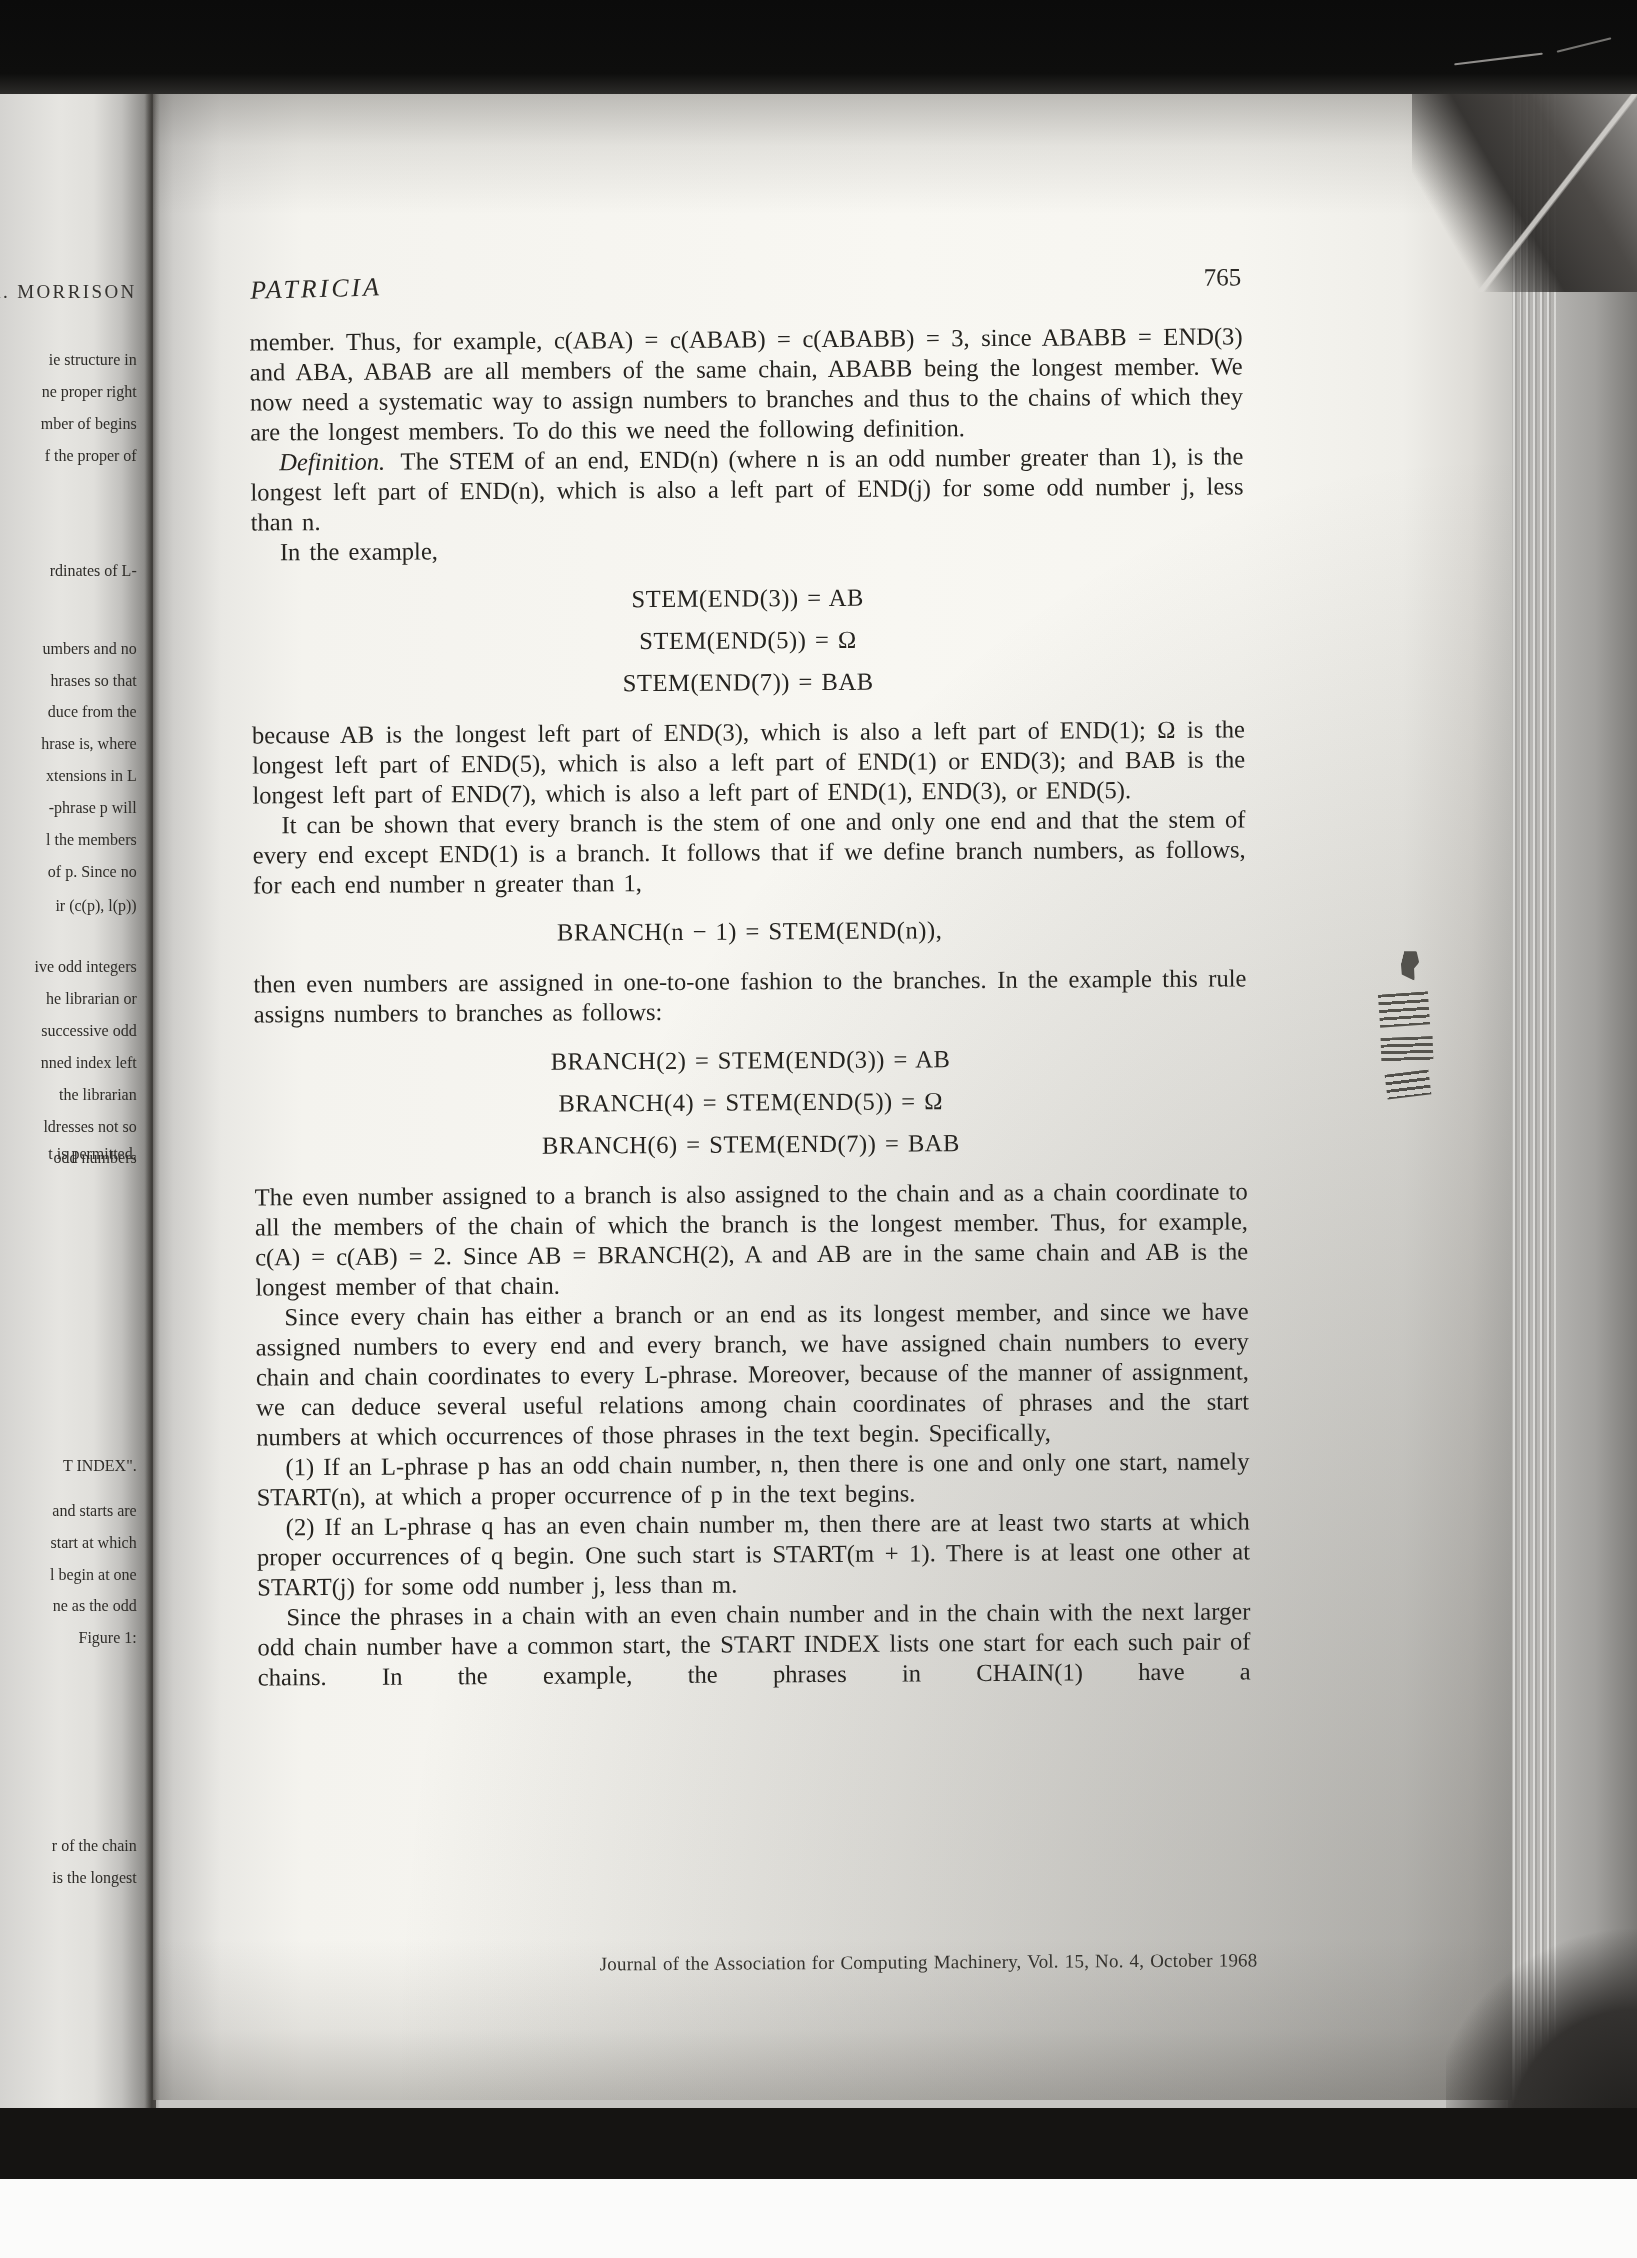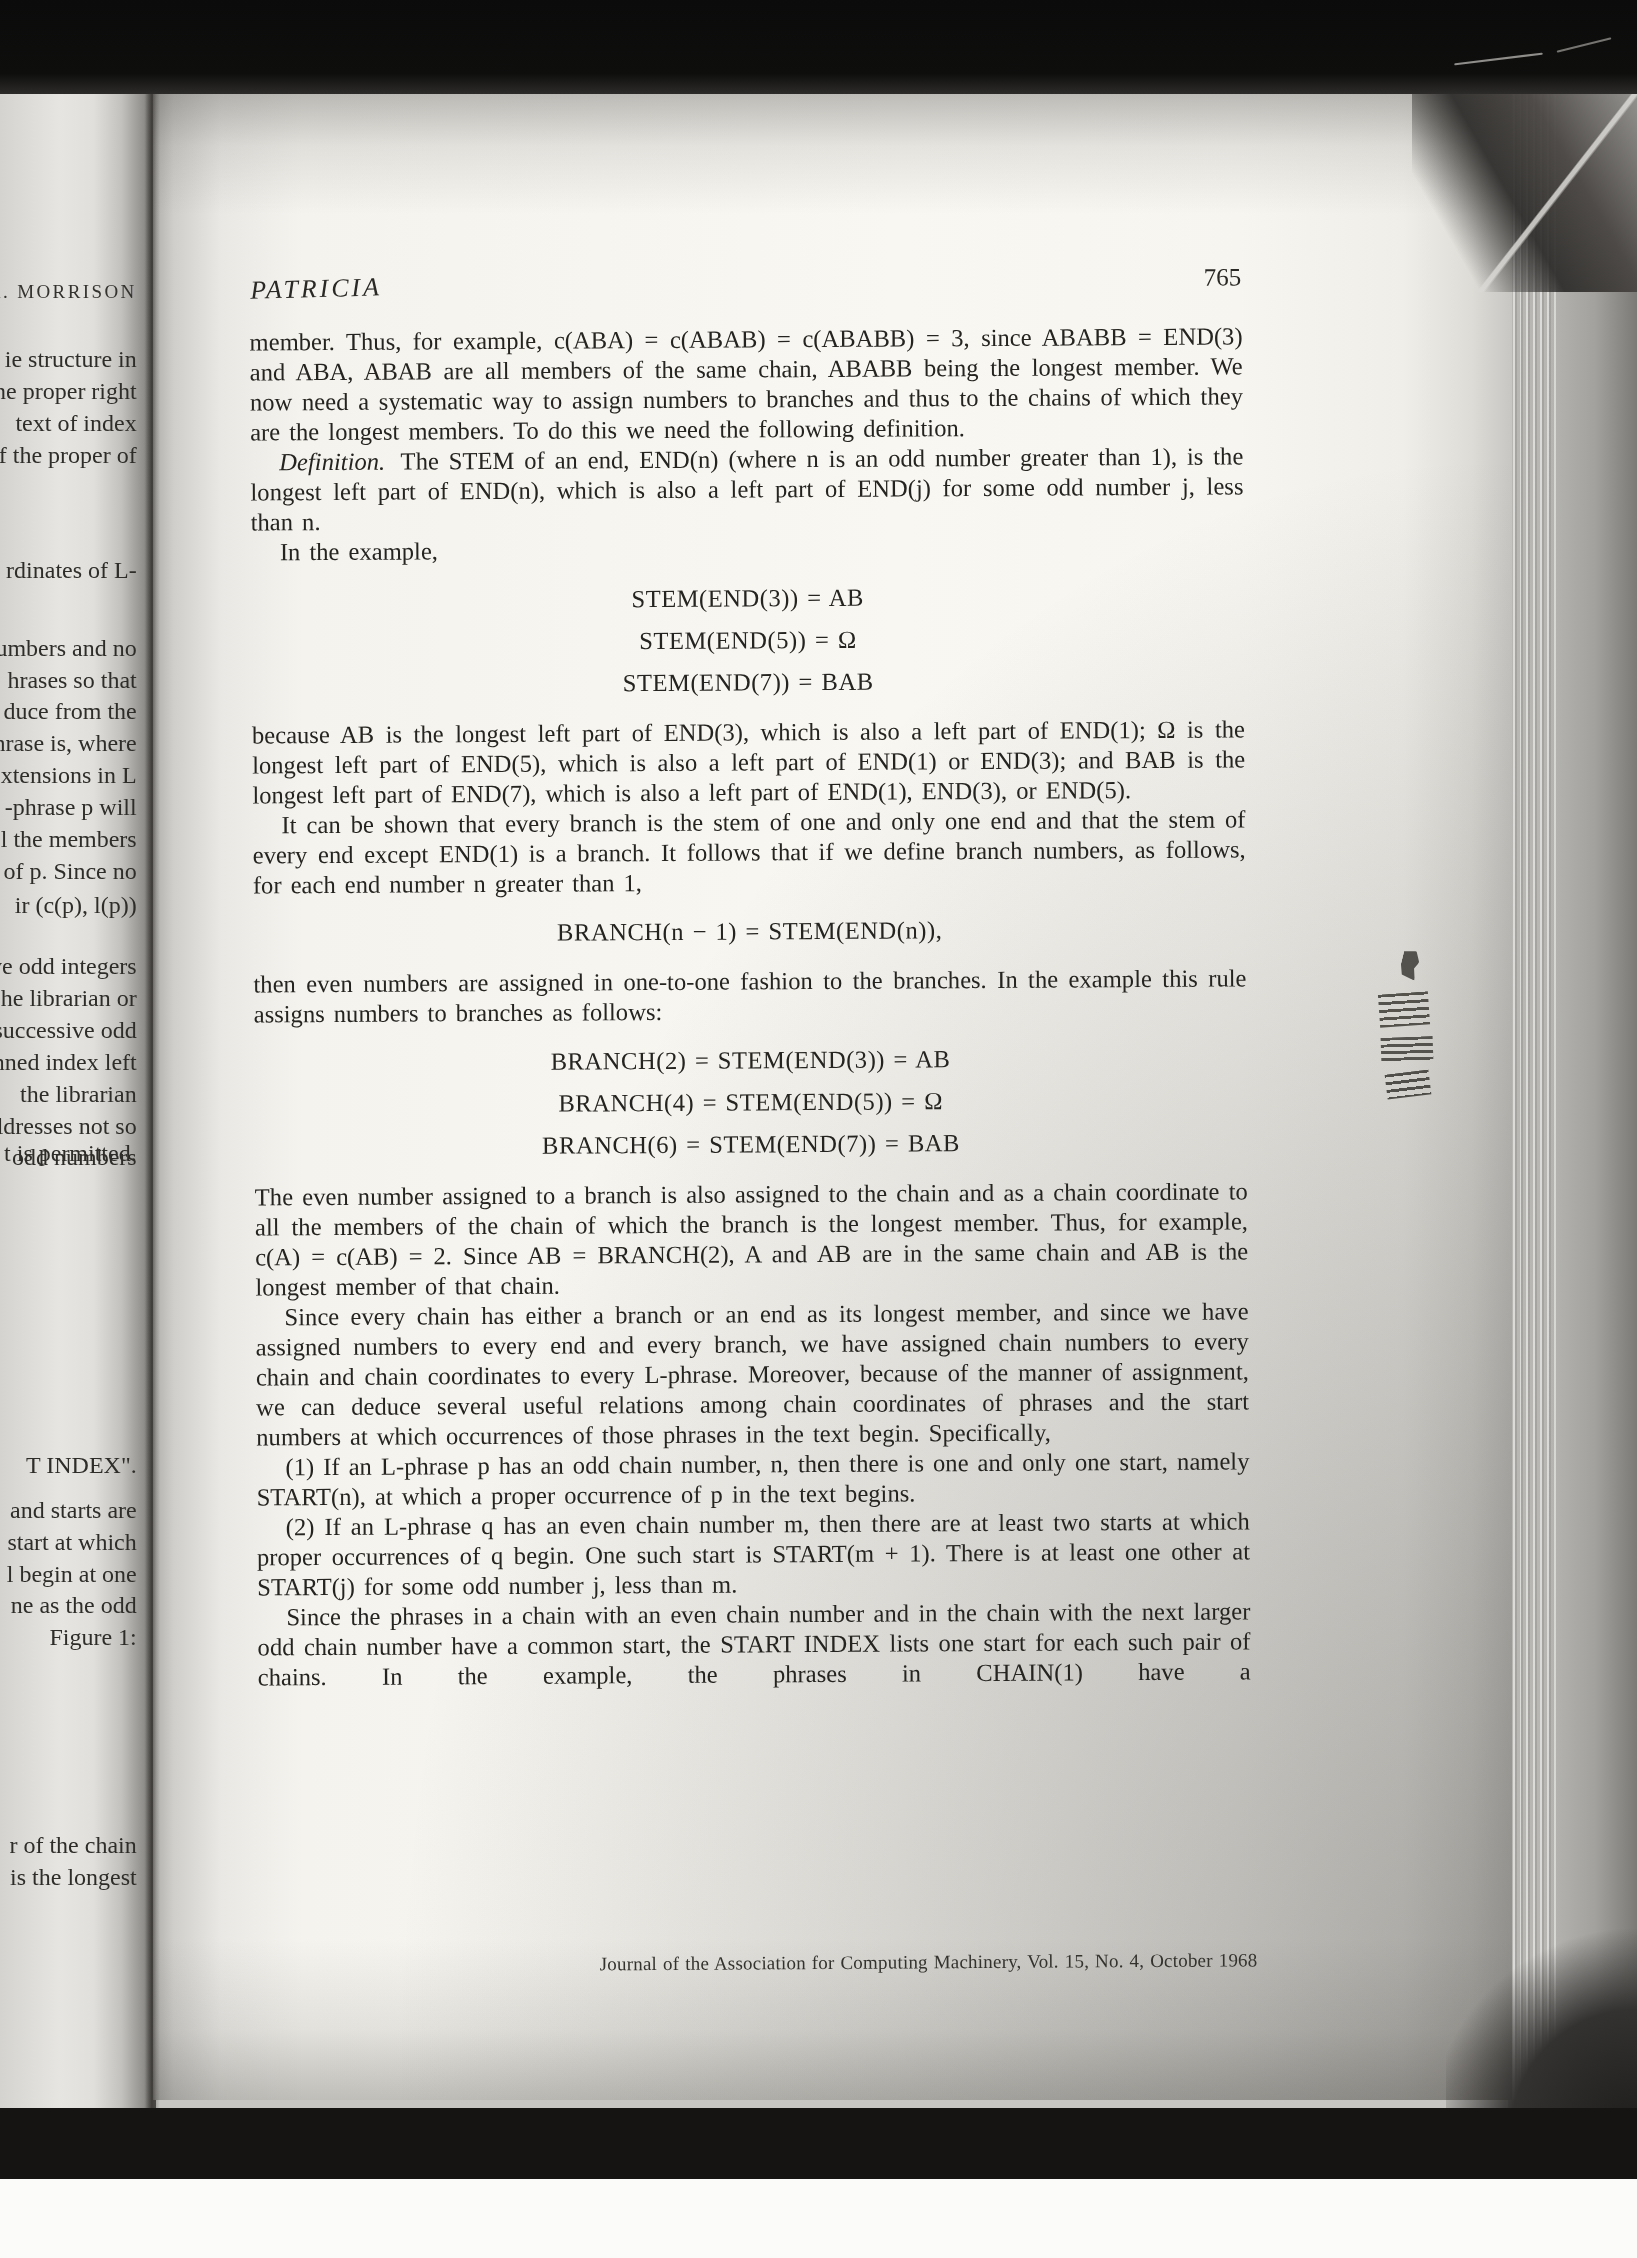--- a/index.html
+++ b/index.html
@@ -43,21 +43,21 @@
   .ink { position:absolute; z-index:4; opacity:.82; }
   .ink.m1 { left:1401px; top:950px; width:17.4px; height:29px; background:#36342f; transform:rotate(14deg);
     clip-path:polygon(0 10%,70% 0,100% 35%,80% 60%,100% 100%,20% 90%,0 55%); }
   .ink.m2 { left:1379px; top:993px; width:50px; height:33px; transform:rotate(-4deg);
     background:repeating-linear-gradient(180deg,#38362f 0 2.9px, rgba(0,0,0,0) 2.9px 7.7px); }
   .ink.m3 { left:1381px; top:1037px; width:52px; height:25px; transform:rotate(-2deg);
     background:repeating-linear-gradient(180deg,#3a3832 0 2.9px, rgba(0,0,0,0) 2.9px 6.8px); }
   .ink.m4 { left:1386px; top:1072px; width:44px; height:25px; transform:rotate(-7deg);
     background:repeating-linear-gradient(180deg,#34322d 0 2.9px, rgba(0,0,0,0) 2.9px 7.7px); }
   
-  .lp { position:absolute; right:19.3px; white-space:nowrap; font-size:24px; line-height:29px; color:#2f2d29; }
+  .lp { position:absolute; right:19.3px; white-space:nowrap; font-size:16px; line-height:29px; color:#2f2d29; }
   .lp.sc { font-size:19px; letter-spacing:2.4px; color:#353330; }
   .lp.it { }
   
   .content { position:absolute; inset:0; z-index:3; transform:rotate(-0.35deg); transform-origin:50% 40%; }
   .running-title { position:absolute; left:254px; top:271px; font-style:italic; font-size:26px;
     letter-spacing:2.9px; color:#2b2925; transform:rotate(-1.1deg); }
   .page-number { position:absolute; left:1110px; top:266px; width:135px; text-align:right; font-size:25px; color:#2b2925; }
   .body-text { position:absolute; left:253px; top:324px; width:993px; font-size:24.6px; line-height:30px;
     color:#262420; text-align:justify; word-spacing:2.9px; }
   .body-text p { margin:0; }
@@ -71,21 +71,21 @@
 </style>
 </head>
 <body>
 
 <div class="canvas">
 
   <div class="left-page">
     <div class="lp sc" style="top:184px">. R. MORRISON</div>
     <div class="lp" style="top:252px">ie structure in</div>
     <div class="lp" style="top:284px">ne proper right</div>
-    <div class="lp" style="top:316px">text of index</div>
+    <div class="lp" style="top:316px">mber of begins</div>
     <div class="lp" style="top:348px">f the proper of</div>
     <div class="lp it" style="top:463px">rdinates of L-</div>
     <div class="lp" style="top:541px">umbers and no</div>
     <div class="lp" style="top:573px">hrases so that</div>
     <div class="lp" style="top:604px">duce from the</div>
     <div class="lp" style="top:636px">hrase is, where</div>
     <div class="lp" style="top:668px">xtensions in L</div>
     <div class="lp" style="top:700px">-phrase p will</div>
     <div class="lp" style="top:732px">l the members</div>
     <div class="lp" style="top:764px">of p. Since no</div>

